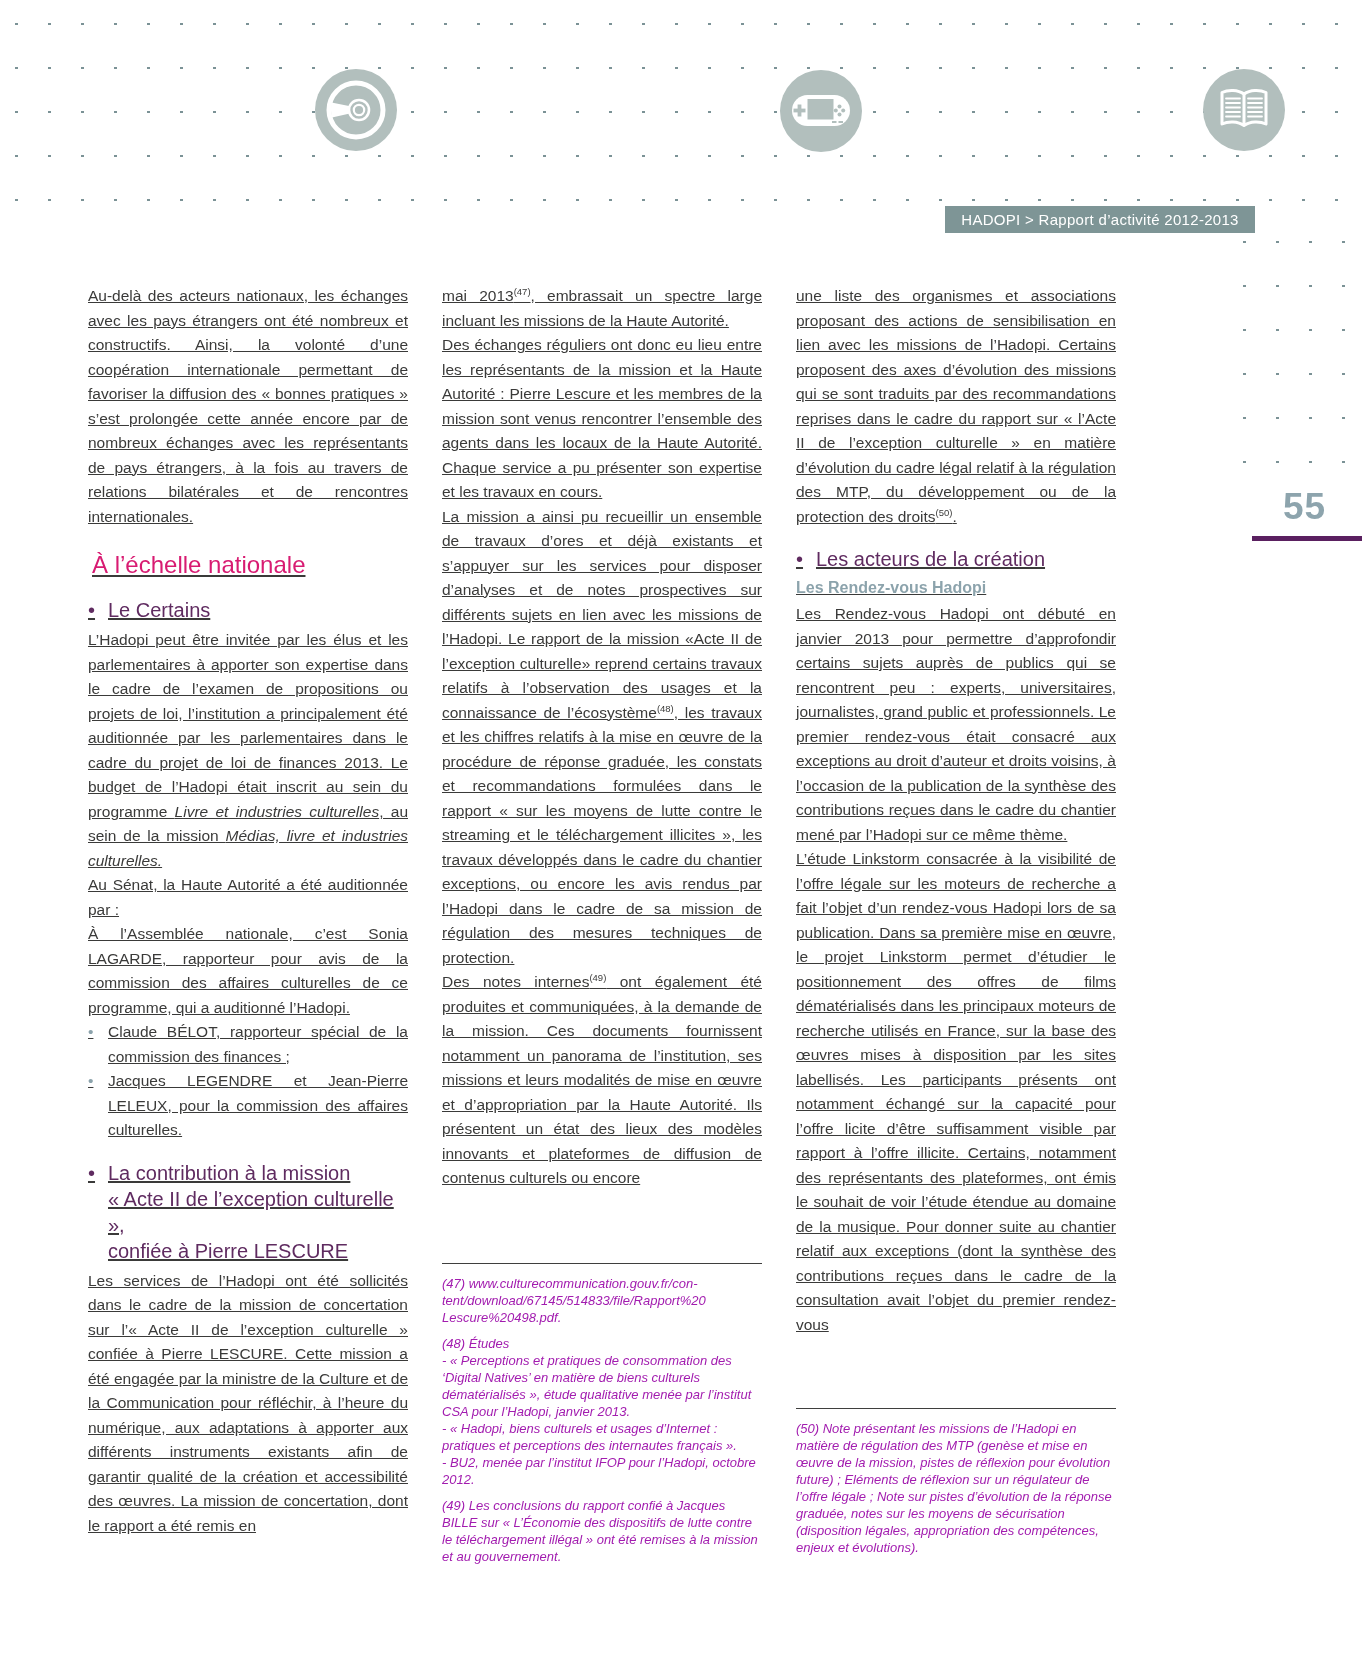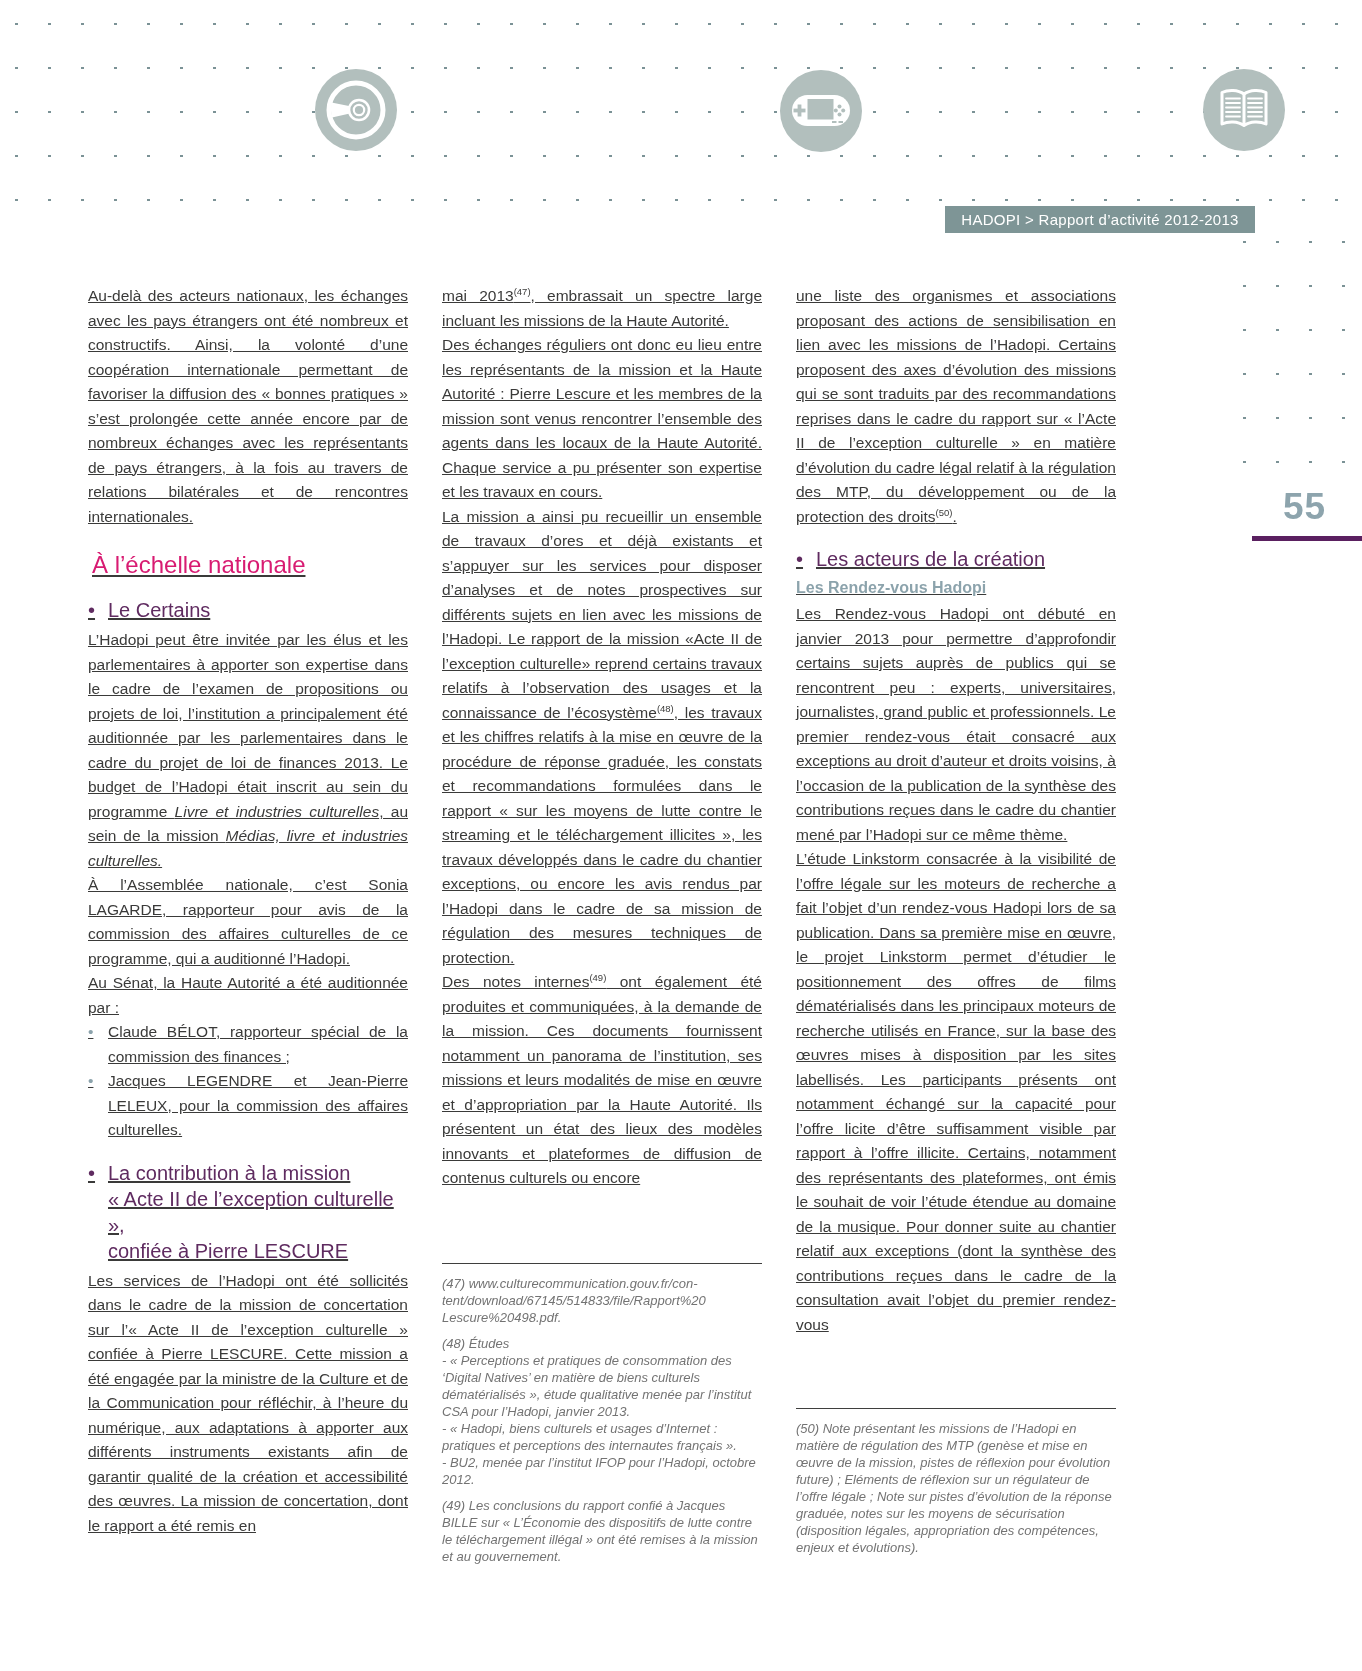--- a/index.html
+++ b/index.html
@@ -30,21 +30,21 @@
        margin:17px 0 5px;text-align:left;}
   .h-purple .blt{color:#5f2b60;}
   .h-purple .htxt{white-space:pre-line;flex:1;}
   .h-teal{color:#8ca3ac;font-weight:700;font-size:16px;line-height:22px;margin:0 0 3px;text-align:left;}
   .b-item{display:flex;margin:0;}
   .blt{width:20px;flex:none;}
   .b-item .blt{color:#8ca3ac;}
   .b-item .btxt{flex:1;text-align:justify;}
   .fns{position:absolute;left:0;width:100%;border-top:1.5px solid #3f3f3e;padding-top:11px;background:#fff;}
   .fn{margin:0 0 9px;font-style:italic;font-size:13px;line-height:17px;text-align:left;
-      white-space:pre-line;color:#737373;}
+      white-space:pre-line;color:#a21caf;}
   em{font-style:italic;}
   sup{font-size:9.5px;line-height:0;}
   svg{display:block;}
 </style>
 </head>
 <body>
 
 <div class="page">
 
   <div class="dots dots-top"></div>
@@ -98,22 +98,22 @@
 
   <div class="cols">
     <div class="col">
         <p class="body-p"><span>Au-delà des acteurs nationaux, les échanges avec les pays étrangers ont été nombreux et constructifs. Ainsi, la volonté d’une coopération internationale permettant de favoriser la diffusion des « bonnes pratiques » s’est prolongée cette année encore par de nombreux échanges avec les représentants de pays étrangers, à la fois au travers de relations bilatérales et de rencontres internationales.</span></p>
         <div class="h-pink">À l’échelle nationale</div>
         <div class="h-purple">
           <span class="blt">•</span>
           <div class="htxt">Le Certains</div>
         </div>
         <p class="body-p"><span>L’Hadopi peut être invitée par les élus et les parlementaires à apporter son expertise dans le cadre de l’examen de propositions ou projets de loi, l’institution a principalement été auditionnée par les parlementaires dans le cadre du projet de loi de finances 2013. Le budget de l’Hadopi était inscrit au sein du programme </span><em>Livre et industries culturelles</em><span>, au sein de la mission </span><em>Médias, livre et industries culturelles.</em></p>
+        <p class="body-p"><span>Au Sénat, la Haute Autorité a été auditionnée par :</span></p>
         <p class="body-p"><span>À l’Assemblée nationale, c’est Sonia LAGARDE, rapporteur pour avis de la commission des affaires culturelles de ce programme, qui a auditionné l’Hadopi.</span></p>
-        <p class="body-p"><span>Au Sénat, la Haute Autorité a été auditionnée par :</span></p>
         <div class="b-item">
           <span class="blt">•</span>
           <div class="btxt"><span>Claude BÉLOT, rapporteur spécial de la commission des finances ;</span></div>
         </div>
         <div class="b-item">
           <span class="blt">•</span>
           <div class="btxt"><span>Jacques LEGENDRE et Jean-Pierre LELEUX, pour la commission des affaires culturelles.</span></div>
         </div>
         <div class="h-purple">
           <span class="blt">•</span>

